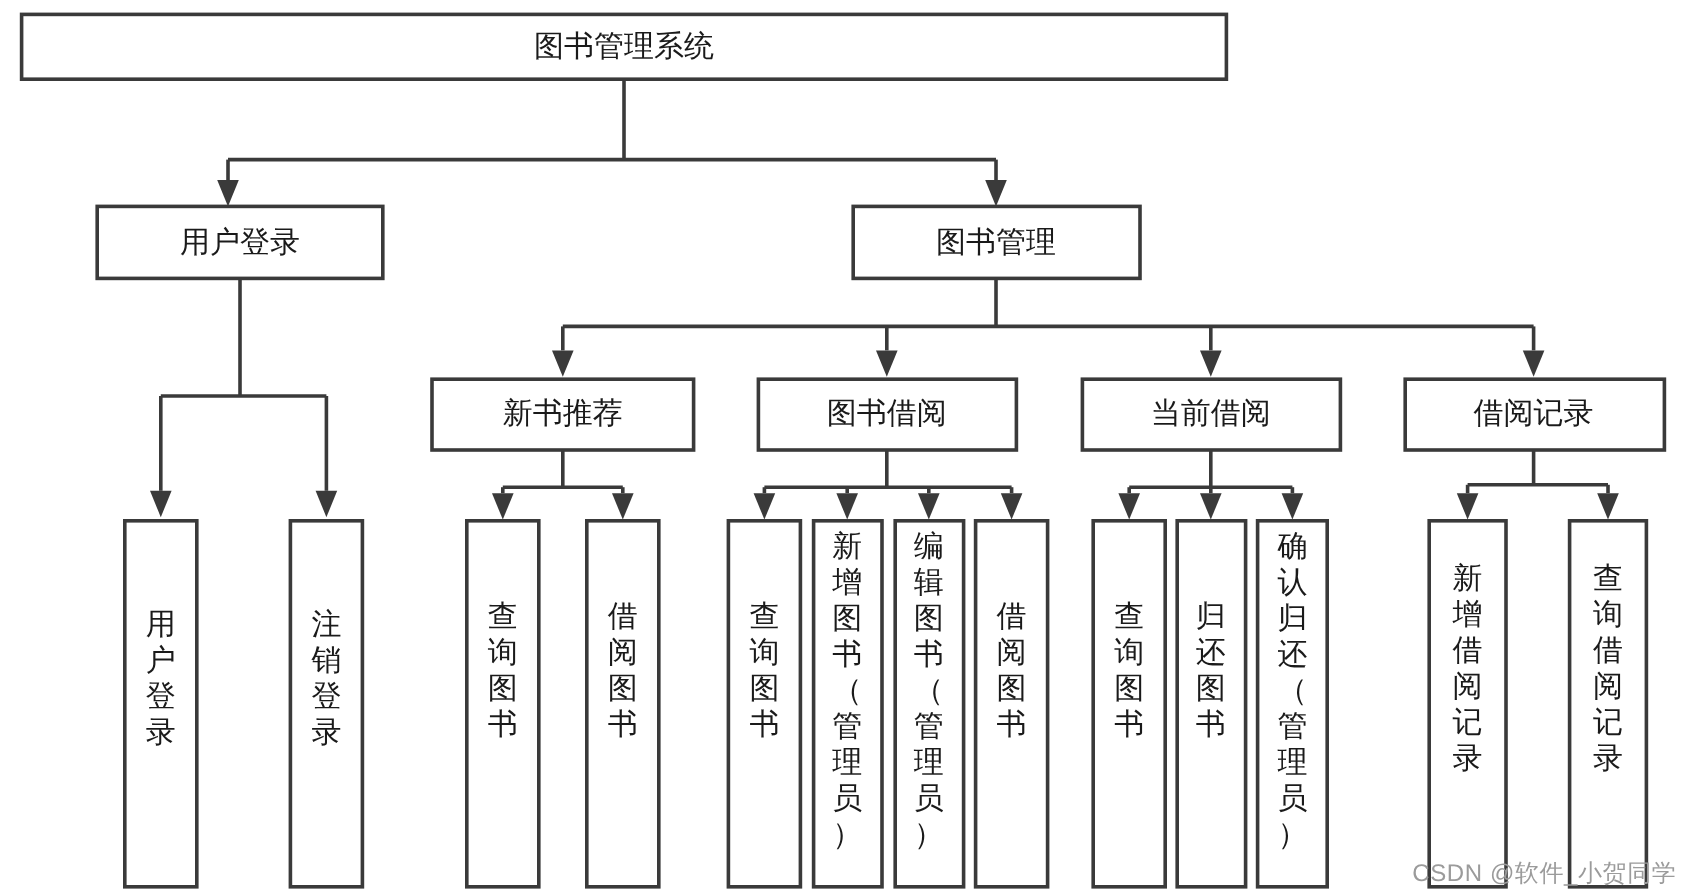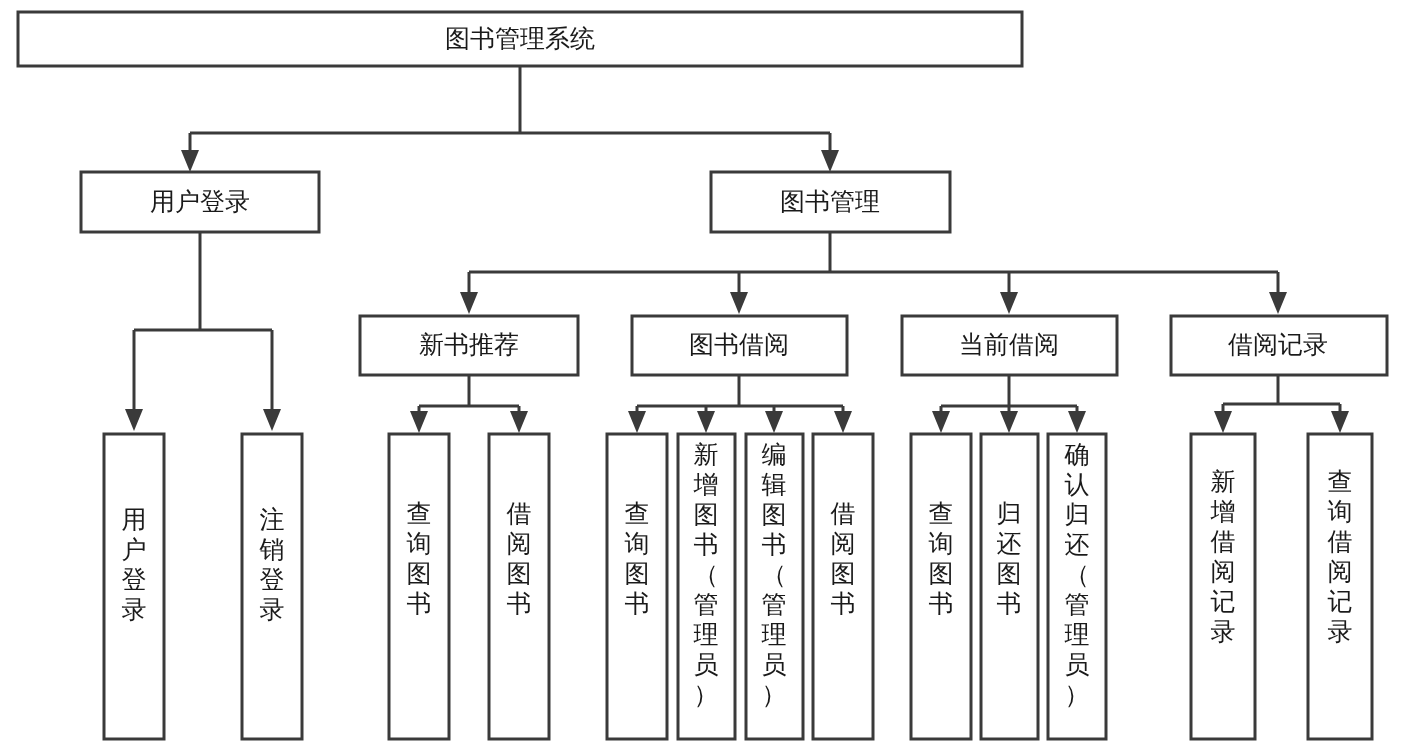--- a/index.html
+++ b/index.html
@@ -245,14 +245,15 @@
       <text class="node-label-v" x="1223" y="490"><tspan x="1223" dy="0">新</tspan><tspan x="1223" dy="30">增</tspan><tspan x="1223" dy="30">借</tspan><tspan x="1223" dy="30">阅</tspan><tspan x="1223" dy="30">记</tspan><tspan x="1223" dy="30">录</tspan></text>
     </g>
 
     <g>
       <rect class="node-box" x="1308" y="434" width="64" height="305"></rect>
       <text class="node-label-v" x="1340" y="490"><tspan x="1340" dy="0">查</tspan><tspan x="1340" dy="30">询</tspan><tspan x="1340" dy="30">借</tspan><tspan x="1340" dy="30">阅</tspan><tspan x="1340" dy="30">记</tspan><tspan x="1340" dy="30">录</tspan></text>
     </g>
 
   </svg>
 
+  <div class="watermark-text">CSDN @软件_小贺同学</div>
 
 </div>
 
 </body></html>

